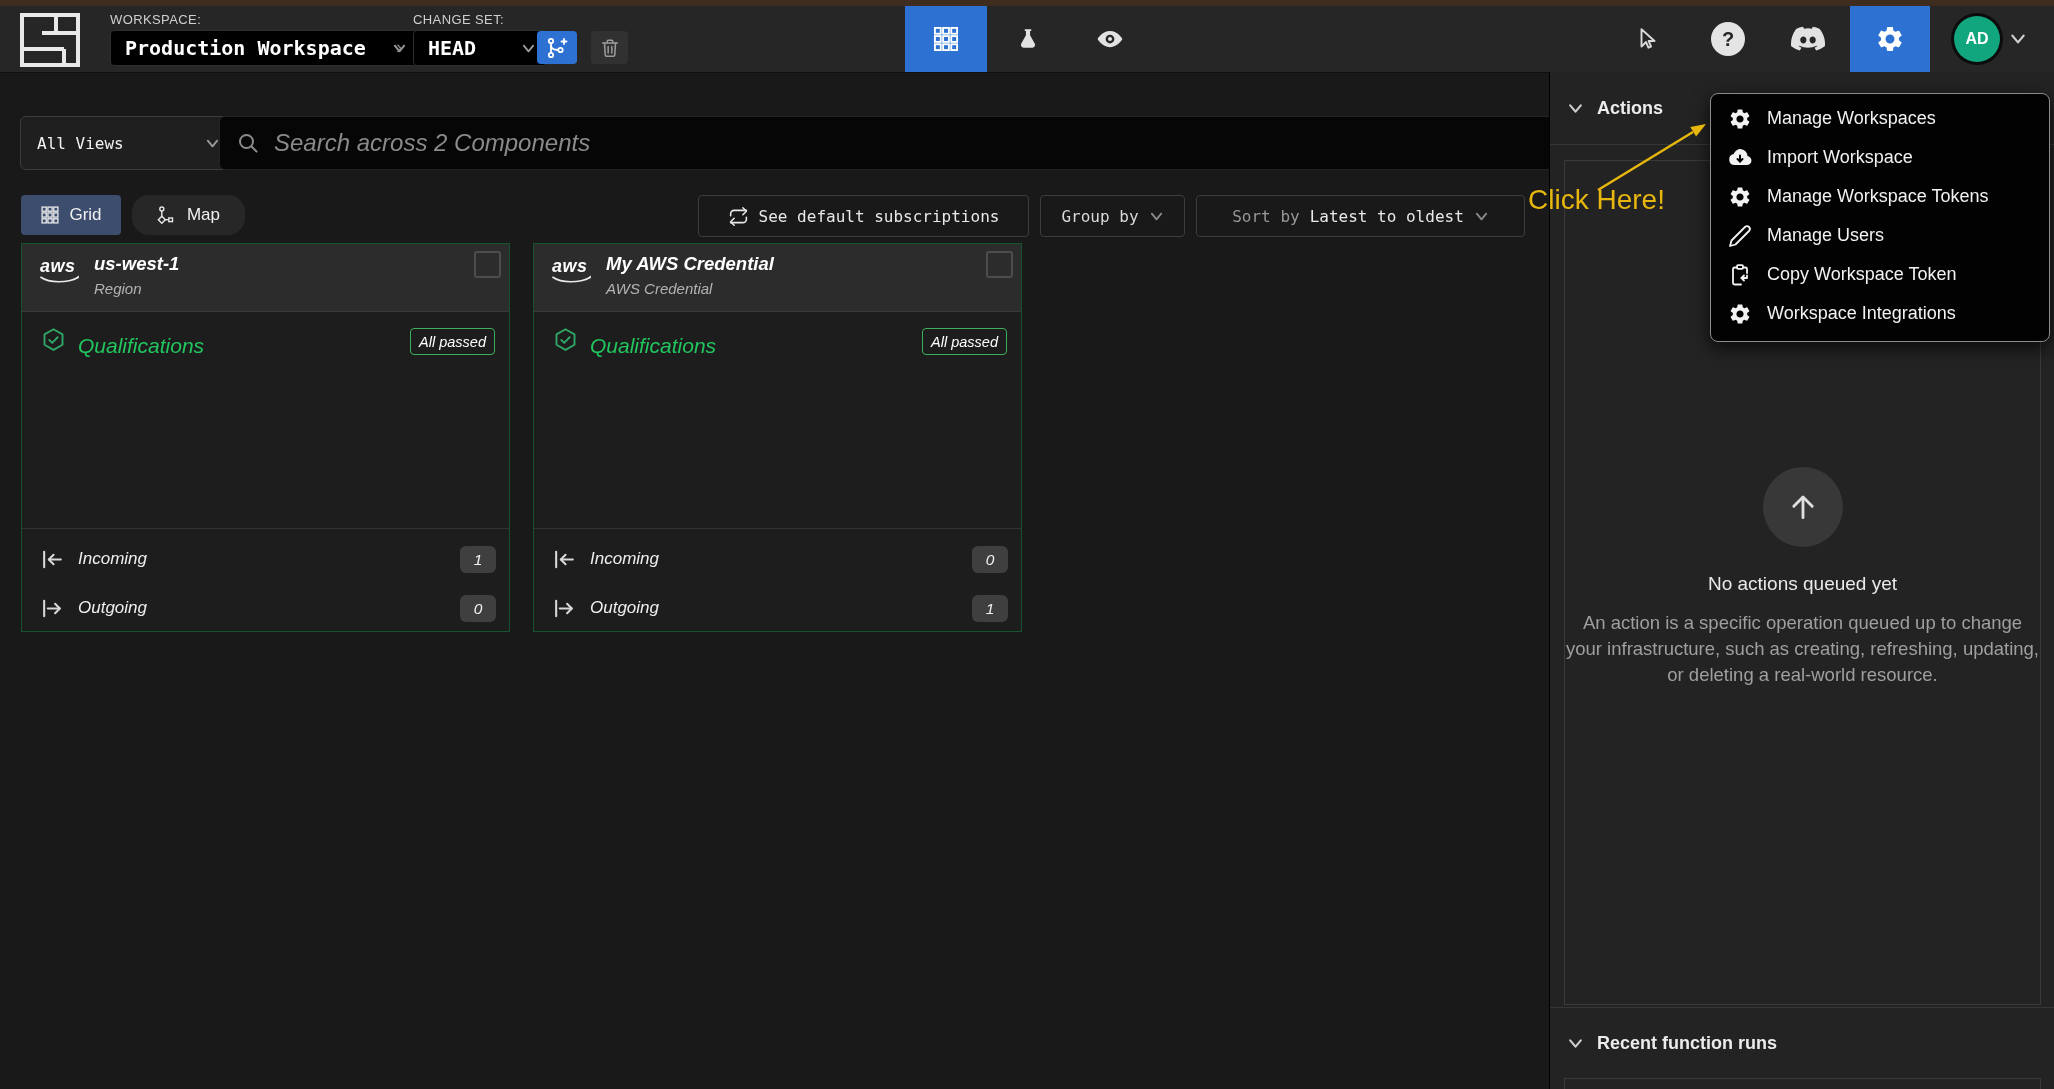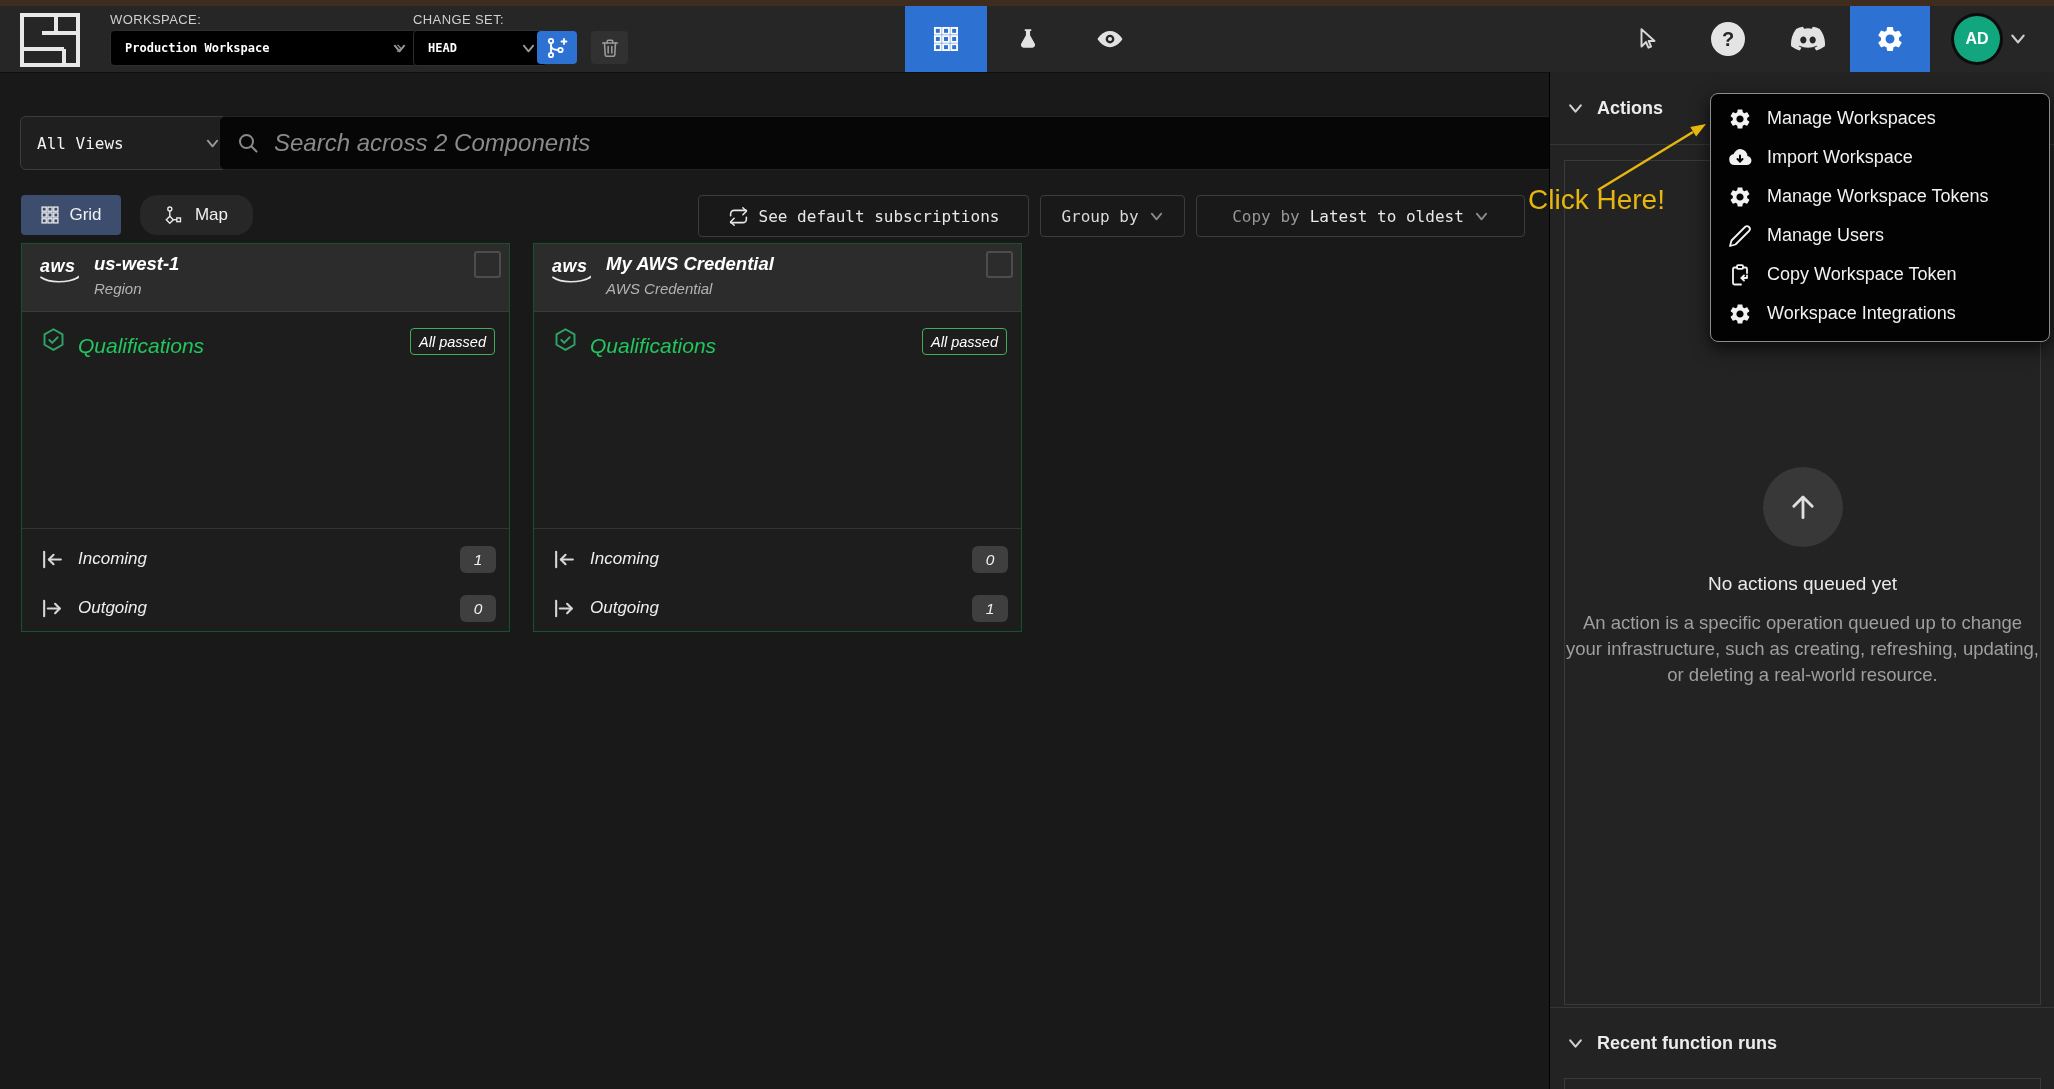--- a/index.html
+++ b/index.html
@@ -8,21 +8,21 @@
   svg{display:block;}
   .ic{flex:0 0 auto;}
 
   
   .top-strip{position:absolute;left:0;top:0;width:2054px;height:6px;background:#3e2c1e;}
   .topbar{position:absolute;left:0;top:6px;width:2054px;height:66px;background:#262626;border-bottom:1px solid #101010;}
   .logo{position:absolute;left:20px;top:7px;width:60px;height:54px;cursor:pointer;}
   .tb-label{position:absolute;top:6px;font-size:13px;color:#cfcfcf;letter-spacing:.4px;}
   .tb-select{position:absolute;top:24px;height:34px;background:#000;border:1px solid #2e2e2e;border-radius:4px;
              display:flex;align-items:center;justify-content:space-between;padding:0 10px 0 14px;cursor:pointer;}
-  .tb-select .val{font-family:"DejaVu Sans Mono",monospace;font-weight:bold;font-size:12px;color:#fff;white-space:nowrap;}
+  .tb-select .val{font-family:"DejaVu Sans Mono",monospace;font-weight:bold;font-size:20px;color:#fff;white-space:nowrap;}
   .crumb-sep{position:absolute;left:396px;top:30px;font-size:19px;color:#8a8a8a;}
   .btn-sq{position:absolute;top:25px;height:33px;border-radius:4px;display:flex;align-items:center;justify-content:center;cursor:pointer;}
   .btn-blue{left:537px;width:40px;background:#2d72d2;}
   .btn-trash{left:591px;width:37px;background:#313131;}
   .tab{position:absolute;top:0;height:66px;display:flex;align-items:center;justify-content:center;cursor:pointer;}
   .tab.active{background:#2d72d2;}
   .tr-icon{position:absolute;top:11px;width:44px;height:44px;display:flex;align-items:center;justify-content:center;cursor:pointer;}
   .help-circle{width:34px;height:34px;border-radius:50%;background:#e4e4e4;display:flex;align-items:center;justify-content:center;
                font-weight:bold;font-size:20px;color:#262626;}
   .avatar{position:absolute;left:1954px;top:10px;width:46px;height:46px;border-radius:50%;background:#12a67e;
@@ -34,21 +34,21 @@
                 border-radius:6px;display:flex;align-items:center;justify-content:space-between;padding:0 14px 0 16px;cursor:pointer;}
   .views-select .val{font-family:"DejaVu Sans Mono",monospace;font-size:16px;color:#f2f2f2;}
   .searchbar{position:absolute;left:219px;top:116px;width:1303px;height:52px;background:#060606;border:1px solid #222;
              border-radius:6px;display:flex;align-items:center;padding:0 16px;gap:12px;}
   .searchbar input{flex:1;background:transparent;border:none;outline:none;color:#fff;
                    font-family:"Liberation Sans",sans-serif;font-style:italic;font-size:24px;}
   .searchbar input::placeholder{color:#8a8a8a;font-style:italic;}
   .seg-btn{position:absolute;top:195px;height:40px;border-radius:4px;display:flex;align-items:center;justify-content:center;
            gap:9px;font-size:17px;color:#f0f0f0;cursor:pointer;}
   .grid-btn{left:21px;width:100px;background:#3d4d6e;}
-  .map-btn{left:140px;width:113px;background:#272727;border-radius:17px;}
+  .map-btn{left:132px;width:113px;background:#272727;border-radius:17px;}
   .bar-ctrl{position:absolute;top:195px;height:40px;border:1px solid #3c3c3c;border-radius:4px;background:transparent;
             display:flex;align-items:center;justify-content:center;gap:10px;cursor:pointer;
             font-family:"DejaVu Sans Mono",monospace;font-size:16px;color:#e8e8e8;}
   .subs-btn{left:698px;width:329px;}
   .groupby{left:1040px;width:143px;color:#d8d8d8;}
   .sortby{left:1196px;width:327px;}
   .sortby .dim{color:#979797;}
 
   
   .card{position:absolute;top:243px;width:487px;height:387px;background:#1d1d1d;border:1px solid #14532d;cursor:pointer;font-style:italic;}
@@ -258,21 +258,21 @@
     </svg>
     <span>See default subscriptions</span>
   </div>
   <div class="bar-ctrl groupby">
     <span>Group by</span>
     <svg class="ic" width="15" height="15" style="color:#8a8a8a">
         <use href="#chev-sym"></use>
       </svg>
   </div>
   <div class="bar-ctrl sortby">
-    <span class="dim">Copy by</span>
+    <span class="dim">Sort by</span>
     <span>Latest to oldest</span>
     <svg class="ic" width="15" height="15" style="color:#8a8a8a">
         <use href="#chev-sym"></use>
       </svg>
   </div>
 
   <div class="card" style="left:21px">
     <div class="card-hd">
       <div class="awslogo">
         <div class="awstxt">aws</div>

